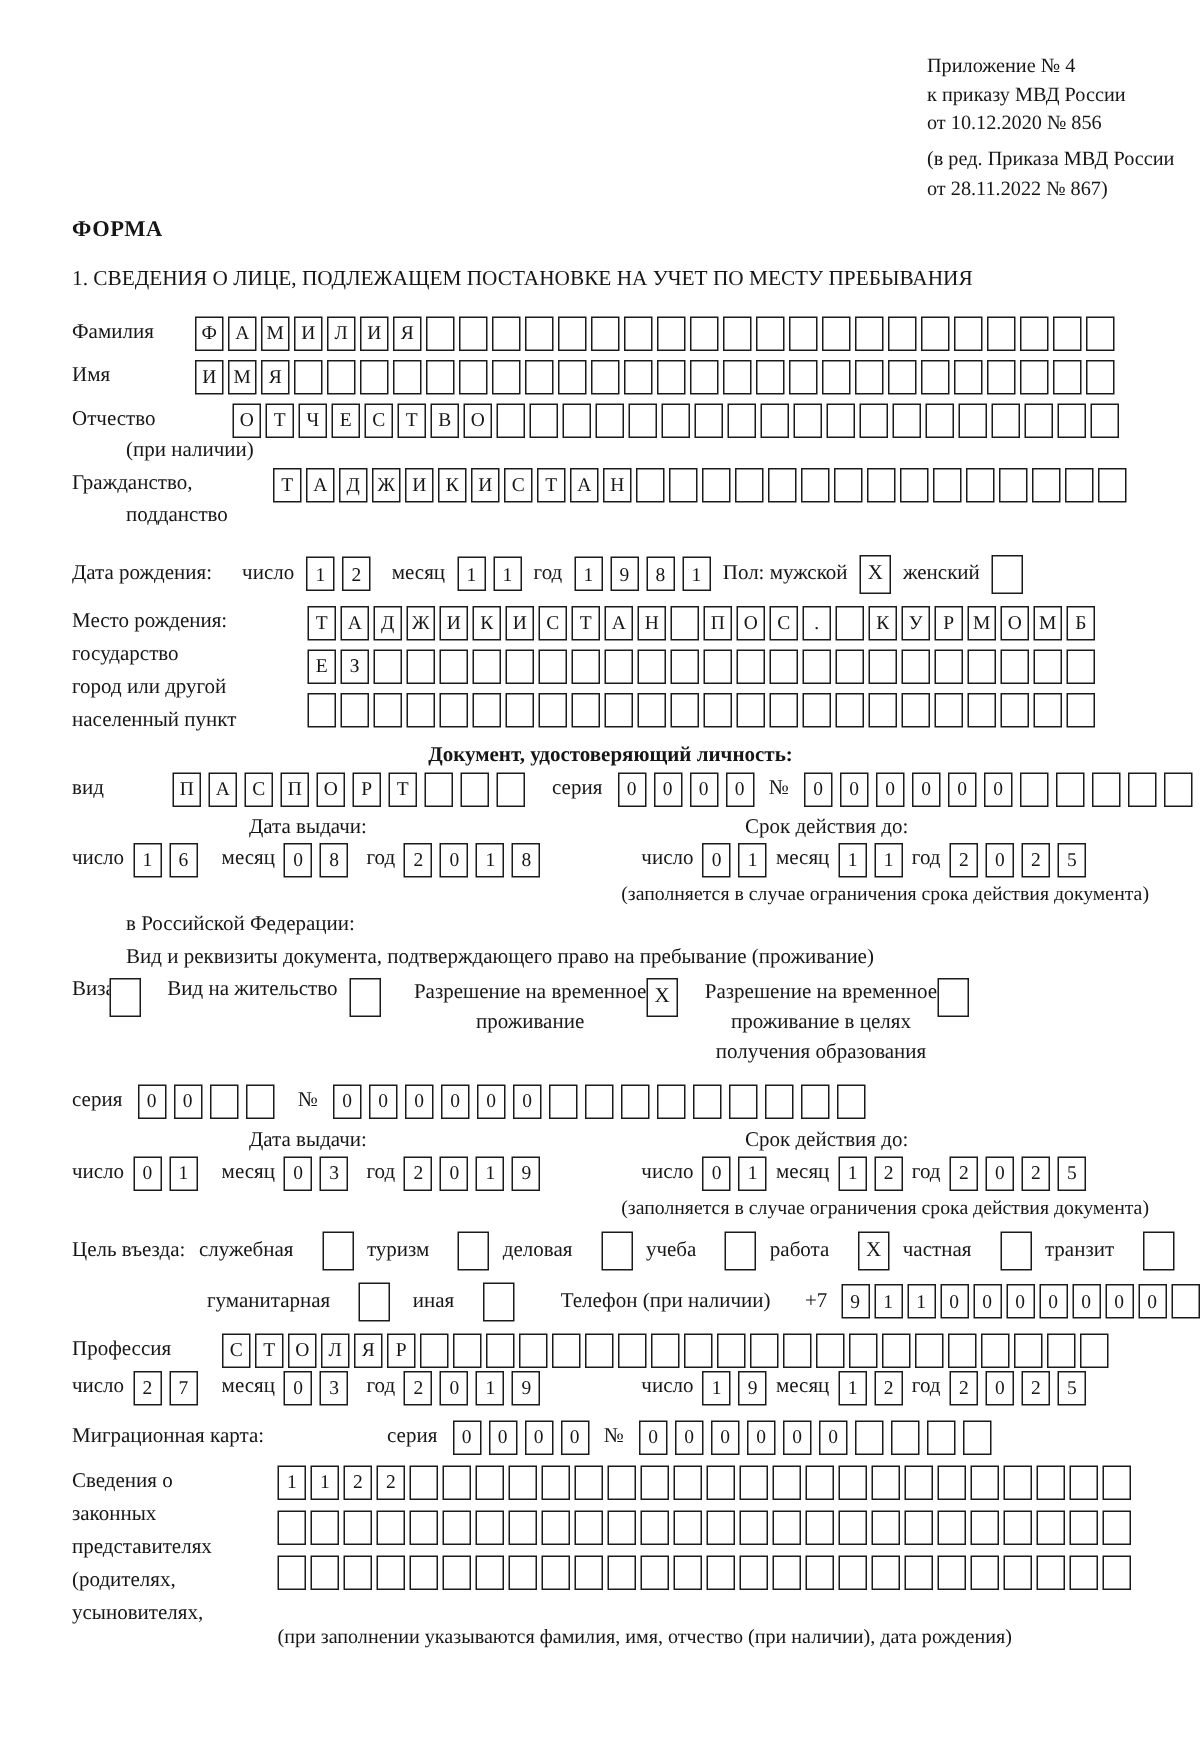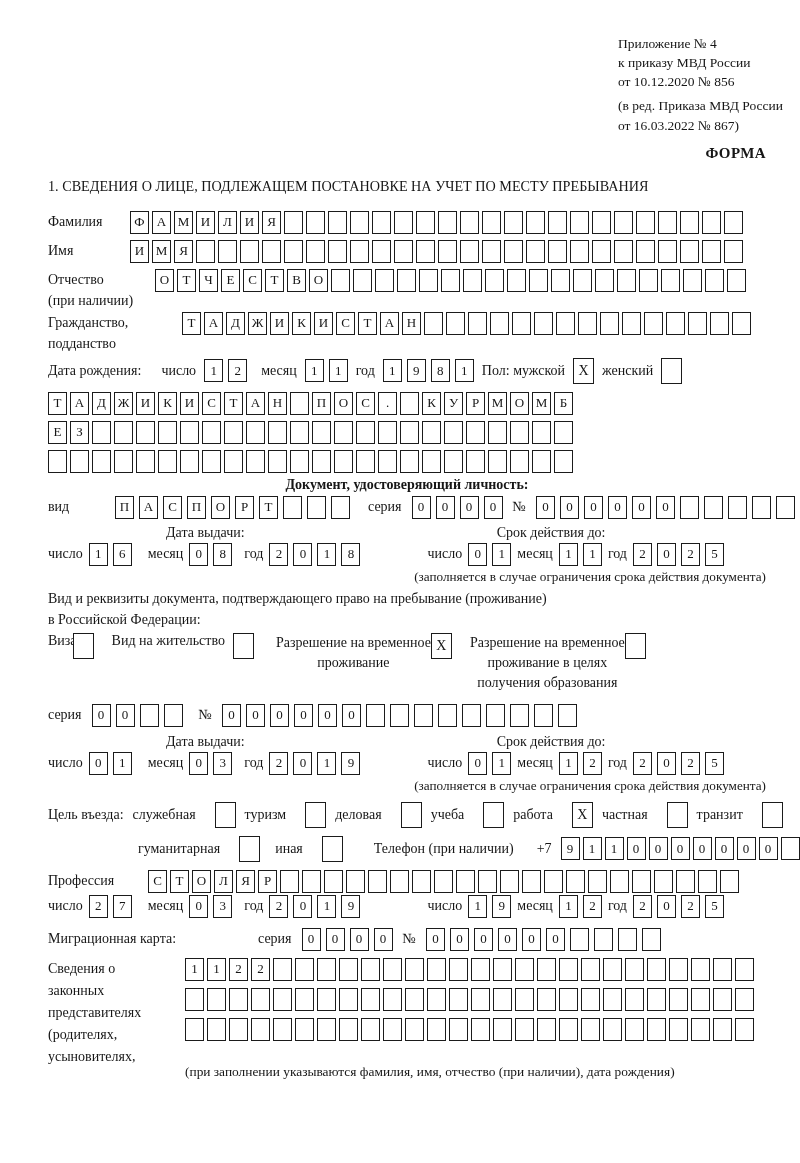--- a/index.html
+++ b/index.html
@@ -1,51 +1,51 @@
 <!DOCTYPE html>
 <html><head>
 <meta charset="utf-8">
 <style>
   html,body{margin:0;padding:0;}
   body{width:800px;height:1163px;background:#ffffff;color:#161616;
        font-family:"Liberation Serif","DejaVu Serif",serif;overflow:hidden;}
   .page{padding:34px 34px 0 48px;box-sizing:border-box;width:800px;}
   .hdr{margin-left:570px;font-size:13.5px;line-height:1.42;white-space:nowrap;}
   .hdr .g{margin-top:5px;}
-  .forma{text-align:right;font-weight:bold;font-size:15px;margin-top:10px;letter-spacing:.4px;}
+  .forma{text-align:left;font-weight:bold;font-size:15px;margin-top:10px;letter-spacing:.4px;}
   .title{text-align:center;font-weight:bold;font-size:15.5px;margin-top:14px;line-height:1.5;}
   .ul{display:inline-block;width:52px;border-bottom:2.4px solid #161616;margin-left:10px;vertical-align:baseline;}
   .sec{font-weight:normal;font-size:14.2px;margin-top:16px;white-space:nowrap;}
   .row{display:flex;align-items:center;}
   .lbl{font-size:14px;flex:none;}
   .boxrow{display:flex;gap:3px;flex:none;}
   .boxrow.sp{gap:5px;}
   .box{width:17px;height:21px;border:1.6px solid #1b1b1b;display:flex;align-items:center;
        justify-content:center;font-size:13px;flex:none;background:#fff;}
   .checkbox{width:19px;height:24px;border:1.6px solid #1b1b1b;display:inline-flex;align-items:center;
        justify-content:center;font-size:14px;flex:none;background:#fff;}
   .dgrp{display:flex;align-items:center;gap:6px;}
   .dhead{display:flex;font-size:14px;}
   .capr{text-align:right;font-size:13.2px;margin-top:3px;}
-  .note{font-size:14px;}
+  .note{font-size:14px;margin-left:36px;}
   .po{display:flex;align-items:center;gap:19px;}
   .cblock{font-size:14px;text-align:center;line-height:1.45;}
   .vitem{display:flex;align-items:flex-start;}
 </style>
 </head>
 <body>
 
 <div class="page">
 
   <div class="hdr">
     <div>Приложение № 4</div>
     <div>к приказу МВД России</div>
     <div>от 10.12.2020 № 856</div>
     <div class="g">(в ред. Приказа МВД России</div>
-    <div>от 16.03.2022 № 867)</div>
+    <div>от 28.11.2022 № 867)</div>
   </div>
 
   <div class="forma">ФОРМА</div>
 
 
   <div class="sec">1. СВЕДЕНИЯ О ЛИЦЕ, ПОДЛЕЖАЩЕМ ПОСТАНОВКЕ НА УЧЕТ ПО МЕСТУ ПРЕБЫВАНИЯ</div>
 
   <div class="row" style="margin-top:16px">
     <div class="lbl" style="width:82px">Фамилия</div>
     <div class="boxrow">
@@ -174,21 +174,21 @@
         <div class="box"></div>
         <div class="box"></div>
         <div class="box"></div>
         <div class="box"></div>
         <div class="box"></div>
         <div class="box"></div>
       </div>
   </div>
   <div class="note" style="margin-top:1px">подданство</div>
 
-  <div class="row" style="margin-top:6px;gap:8px">
+  <div class="row" style="margin-top:18px;gap:8px">
     <span class="lbl">Дата рождения:</span>
     <span class="lbl" style="margin-left:12px">число</span>
     <div class="boxrow sp">
         <div class="box">1</div>
         <div class="box">2</div>
       </div>
     <span class="lbl" style="margin-left:6px">месяц</span>
     <div class="boxrow sp">
         <div class="box">1</div>
         <div class="box">1</div>
@@ -200,20 +200,26 @@
         <div class="box">8</div>
         <div class="box">1</div>
       </div>
     <span class="lbl">Пол: мужской</span>
     <span class="checkbox">X</span>
     <span class="lbl">женский</span>
     <span class="checkbox"></span>
   </div>
 
   <div style="display:flex;margin-top:8px">
+    <div class="lbl" style="width:157px;line-height:22px">
+      <div>Место рождения:</div>
+      <div>государство</div>
+      <div>город или другой</div>
+      <div>населенный пункт</div>
+    </div>
     <div style="display:flex;flex-direction:column;gap:6px">
       <div class="boxrow">
           <div class="box">Т</div>
           <div class="box">А</div>
           <div class="box">Д</div>
           <div class="box">Ж</div>
           <div class="box">И</div>
           <div class="box">К</div>
           <div class="box">И</div>
           <div class="box">С</div>
@@ -367,22 +373,22 @@
       <div class="boxrow sp">
           <div class="box">2</div>
           <div class="box">0</div>
           <div class="box">2</div>
           <div class="box">5</div>
         </div>
     </div>
   </div>
   <div class="capr">(заполняется в случае ограничения срока действия документа)</div>
 
+  <div class="note" style="margin-top:5px">в Российской Федерации:</div>
   <div class="note" style="margin-top:6px">Вид и реквизиты документа, подтверждающего право на пребывание (проживание)</div>
-  <div class="note" style="margin-top:5px">в Российской Федерации:</div>
 
   <div style="display:flex;margin-top:5px;align-items:flex-start">
     <div class="vitem">
       <span class="lbl">Виза</span>
       <span class="checkbox" style="margin-left:-4px"></span>
     </div>
     <div class="vitem" style="margin-left:18px">
       <span class="lbl">Вид на жительство</span>
       <span class="checkbox" style="margin-left:8px"></span>
     </div>

